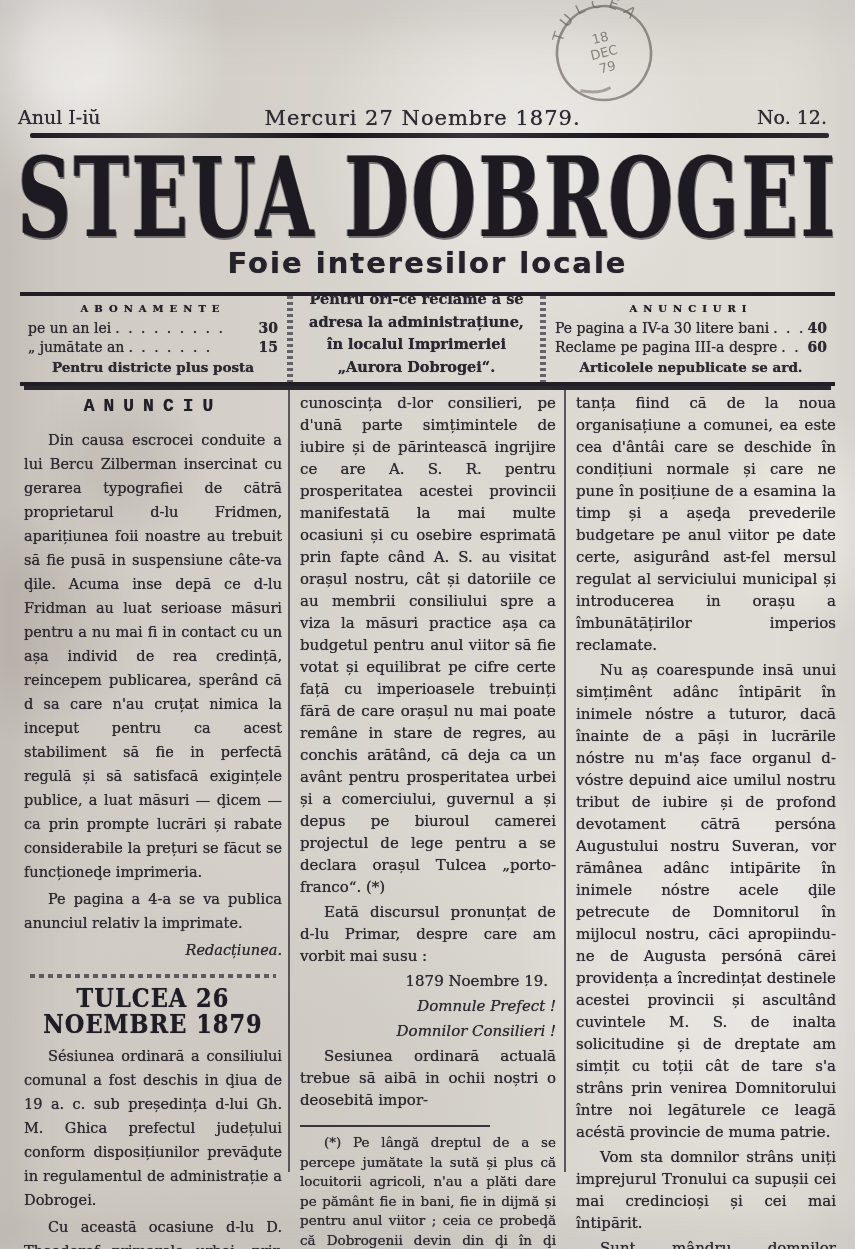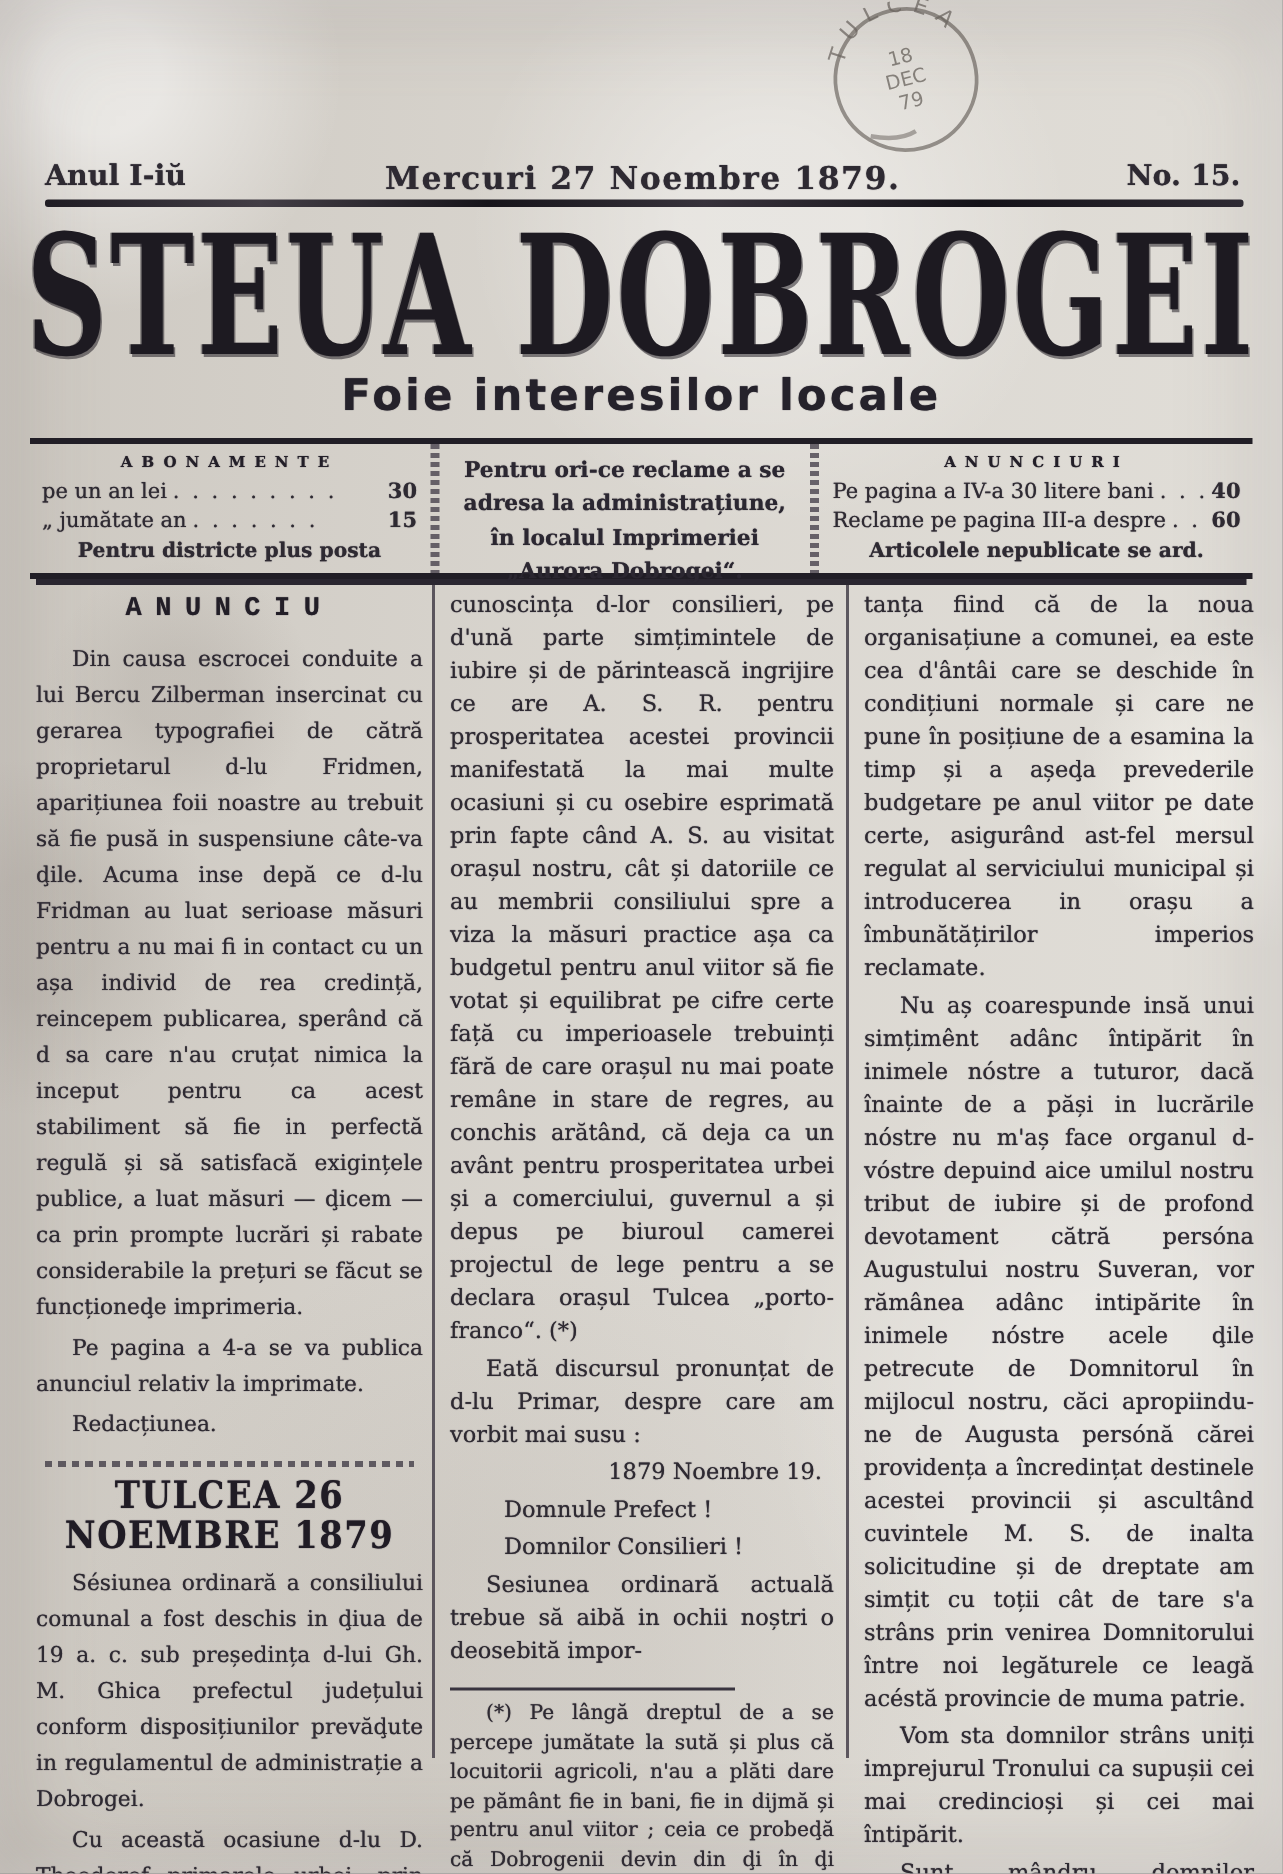--- a/index.html
+++ b/index.html
@@ -25,22 +25,22 @@
   .ink{ text-shadow:0 0 .7px rgba(42,37,48,.85); }
 
   
   .postmark{
     position:absolute; left:543px; top:0px; width:122px; height:106px;
     transform:rotate(-14deg); opacity:.75;
   }
 
   
   .hdr-row{
-    position:absolute; top:106px; left:30px; right:28px; height:24px;
-    font-weight:bold; font-size:19px;
+    position:absolute; top:106px; left:18px; right:28px; height:24px;
+    font-weight:normal; font-size:19px;
   }
   .hdr-left{position:absolute;left:0;top:0;}
   .hdr-center{position:absolute;left:0;right:0;text-align:center;top:0;font-size:21px;letter-spacing:1px;}
   .hdr-right{position:absolute;right:0;top:0;}
   .hdr-rule{
     position:absolute; top:133px; left:30px; right:26px; height:5px;
     background:linear-gradient(90deg,#1f1c23 0%,#433e46 18%,#16141a 37%,#37323b 55%,#141218 78%,#2e2a33 100%);
     border-radius:2px;
   }
 
@@ -63,21 +63,21 @@
   
   .infobox{
     position:absolute; top:292px; left:20px; right:20px; height:86px;
     border-top:4px solid #211e26;
     border-bottom:4px solid #211e26;
     box-shadow:0 8px 0 -4px #2a2630;
     display:flex; align-items:stretch;
   }
   .ib-cell{ padding:7px 8px 4px 8px; }
   .ib-left{ width:250px; }
-  .ib-mid{ flex:1; display:flex; align-items:flex-start; }
+  .ib-mid{ flex:1; display:flex; align-items:flex-end; }
   .ib-right{ width:272px; }
   .ib-divider{
     width:6px; margin:0 1px;
     background:repeating-linear-gradient(180deg,#49434e 0 3px, rgba(0,0,0,0) 3px 6px);
     opacity:.8;
   }
   .ib-title{
     text-align:center; font-weight:bold; font-size:10px; letter-spacing:6px;
     margin-bottom:5px; color:#231f28;
   }
@@ -112,21 +112,21 @@
   }
   .h-tulcea{
     text-align:center; font-weight:bold; font-size:22.5px; letter-spacing:1px;
     transform:scaleY(1.12); transform-origin:center;
     margin:0 0 9px 0; color:#201c25;
   }
   .dateline{ text-align:right; text-indent:0; padding-right:8px; }
   .salute{ text-indent:36px; margin-bottom:0; }
   .fn-rule{ width:190px; border-top:2px solid #39343f; margin:14px 0 6px 0; }
   .footnote{ font-size:13.5px; line-height:19.5px; }
-  .short{ text-align:left; }
+  .short{ text-align:right;font-style:italic; }
 </style>
 </head>
 <body>
 
 <div class="page">
 
   <div class="postmark">
     <svg viewBox="0 0 120 106" width="122" height="106">
       <circle cx="60" cy="53" r="47" fill="none" stroke="rgba(72,66,60,.7)" stroke-width="2.5"></circle>
       <path id="pm-arc" d="M 22,60 A 40,40 0 1 1 98,60" fill="none"></path>
@@ -138,21 +138,21 @@
         <text x="60" y="57">DEC</text>
         <text x="60" y="72">79</text>
       </g>
       <path d="M 28,84 q 18,8 30,4" fill="none" stroke="rgba(72,66,60,.55)" stroke-width="3"></path>
     </svg>
   </div>
 
   <div class="hdr-row ink">
     <span class="hdr-left">Anul I-iŭ</span>
     <span class="hdr-center">Mercuri 27 Noembre 1879.</span>
-    <span class="hdr-right">No. 15.</span>
+    <span class="hdr-right">No. 12.</span>
   </div>
   <div class="hdr-rule"></div>
 
   <div class="title">STEUA DOBROGEI</div>
   <div class="subtitle ink">Foie interesilor locale</div>
 
   <div class="infobox ink">
     <div class="ib-cell ib-left">
       <div class="ib-title">ABONAMENTE</div>
       <div class="ib-row">

